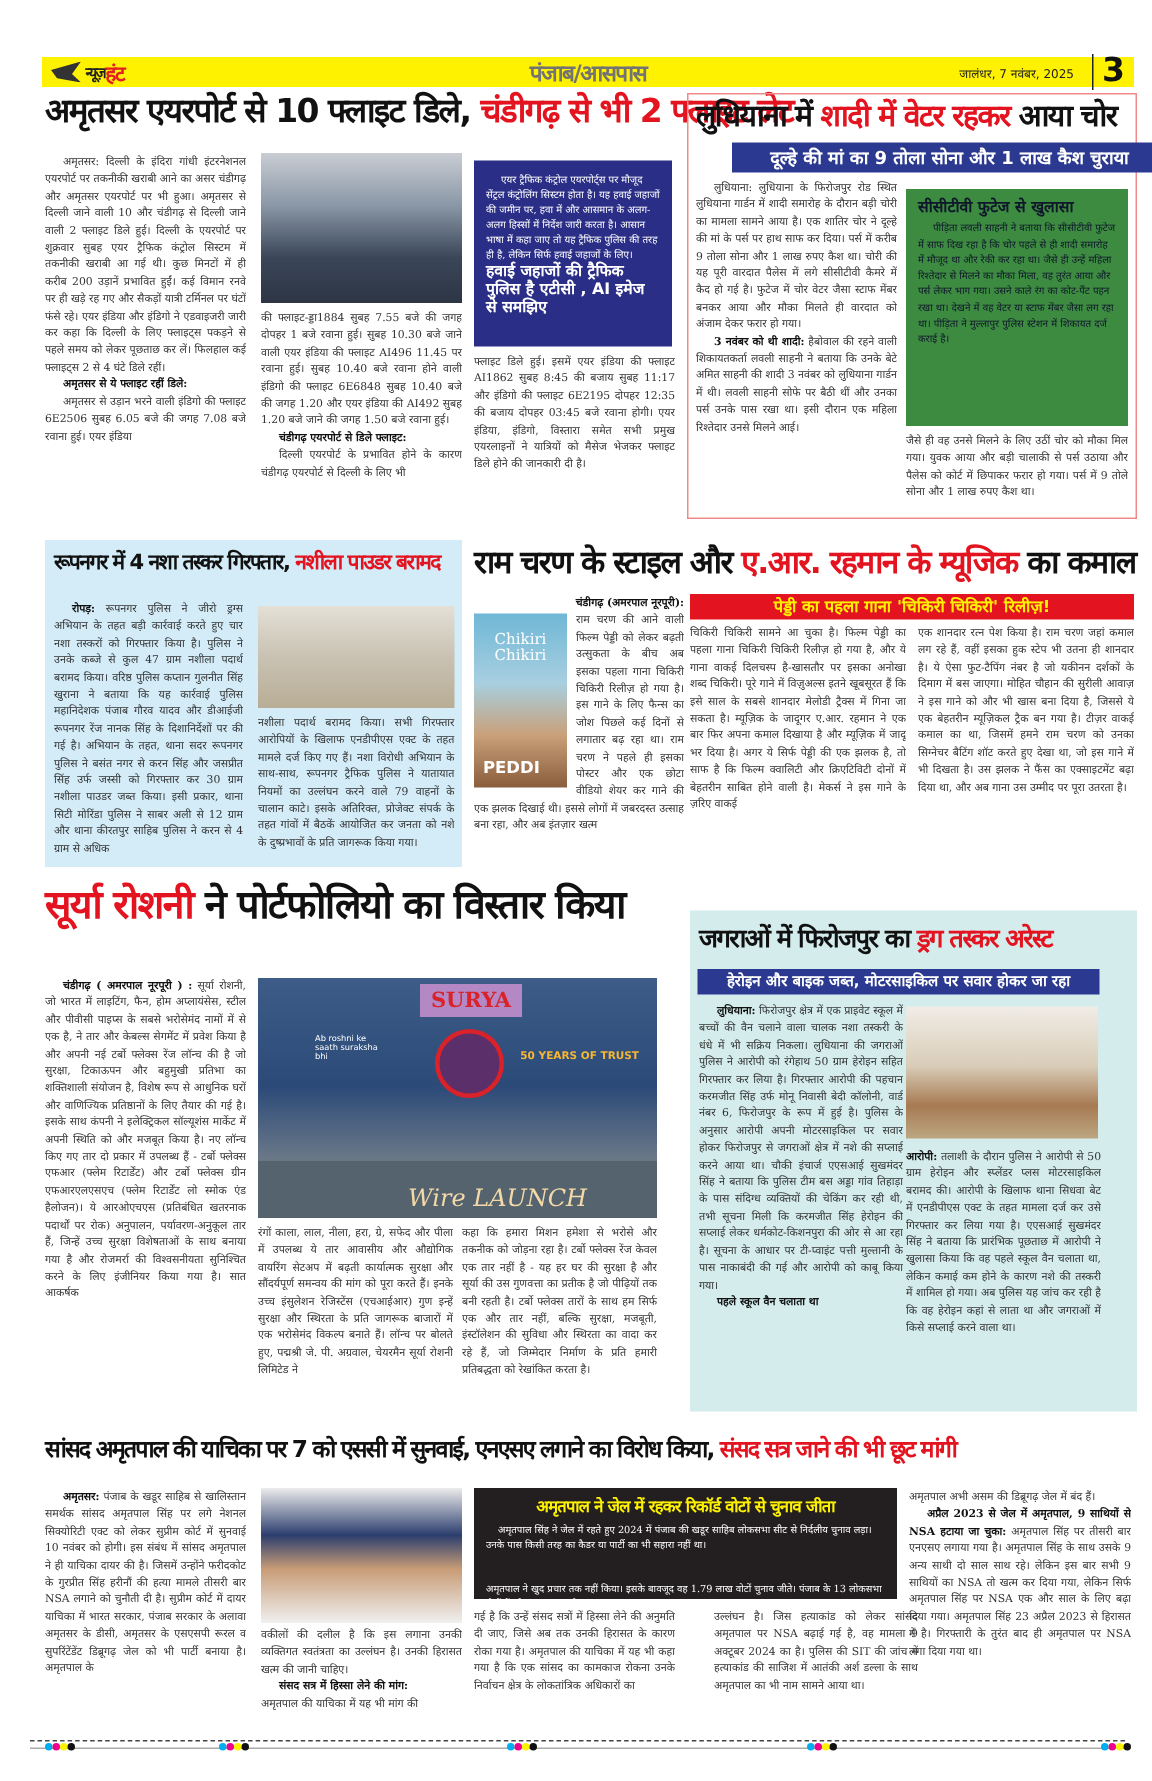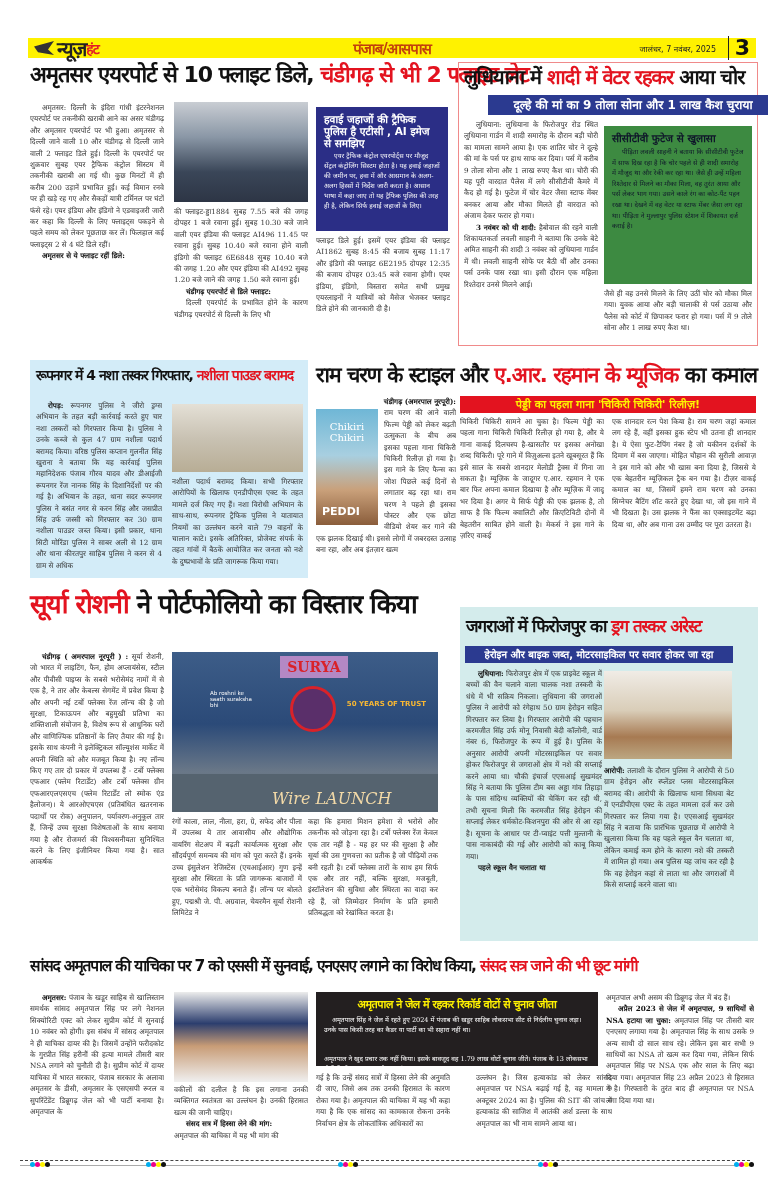--- a/index.html
+++ b/index.html
@@ -1,23 +1,23 @@
 <!DOCTYPE html>
 <html><head>
 <meta charset="utf-8">
 <style>
 *{box-sizing:border-box;margin:0;padding:0}
 body{width:768px;height:1187px;background:#fff;font-family:"DejaVu Serif",serif;color:#222;position:relative;overflow:hidden}
 .abs{position:absolute}
 .mast{left:28px;top:38px;width:728px;height:20px;background:#fff200;display:flex;align-items:center}
 .logo{display:flex;align-items:center;margin-left:6px;height:20px}
 .logo .bird{width:20px;height:14px;background:#333;clip-path:polygon(0 40%,100% 0,70% 60%,100% 100%,20% 80%)}
-.logo .l1{font-family:"DejaVu Sans",sans-serif;font-weight:bold;font-size:20px;color:#222;margin-left:3px;letter-spacing:-1px}
+.logo .l1{font-family:"DejaVu Sans",sans-serif;font-weight:bold;font-size:10px;color:#222;margin-left:3px;letter-spacing:-1px}
 .logo .l2{font-family:"DejaVu Sans",sans-serif;font-weight:bold;font-size:14px;color:#e41e26;letter-spacing:-1px}
-.sect{position:absolute;left:0;right:0;text-align:center;font-family:"DejaVu Sans",sans-serif;font-weight:bold;font-size:15px;color:#c2410c;letter-spacing:-1px;pointer-events:none}
+.sect{position:absolute;left:0;right:0;text-align:center;font-family:"DejaVu Sans",sans-serif;font-weight:bold;font-size:15px;color:#737373;letter-spacing:-1px;pointer-events:none}
 .date{position:absolute;right:40px;font-family:"DejaVu Sans",sans-serif;font-size:8px;color:#222}
 .pgno{position:absolute;right:6px;top:-2px;font-family:"DejaVu Sans",sans-serif;font-weight:bold;font-size:22px;color:#111;border-left:1px solid #222;padding-left:6px;height:24px;line-height:24px}
 .hl{font-family:"DejaVu Sans",sans-serif;font-weight:bold;color:#111;letter-spacing:-1px;white-space:nowrap;line-height:1.1}
 .red{color:#e3131f}
 .col{font-size:7.2px;line-height:11.4px;text-align:justify;color:#333;overflow:hidden}
 .col p{text-indent:12px}
 .col b{color:#111}
 .photo{background:#7a8595;overflow:hidden}
 .box-blue{background:#2b2e86;color:#fff;padding:6px 8px}
 .box-green{background:#3d8a41;color:#0f172a;padding:6px 8px}
@@ -43,30 +43,31 @@
   <div class="pgno">3</div>
 </div>
 
 <div class="abs hl" style="left:30px;top:63px;font-size:22px;">
   <span>अमृतसर एयरपोर्ट से 10 फ्लाइट डिले,</span>
   <span class="red">चंडीगढ़ से भी 2 फ्लाइट लेट</span>
 </div>
 <div class="abs col" style="left:30px;top:102px;width:134px;height:240px;">
   <p>अमृतसर: दिल्ली के इंदिरा गांधी इंटरनेशनल एयरपोर्ट पर तकनीकी खराबी आने का असर चंडीगढ़ और अमृतसर एयरपोर्ट पर भी हुआ। अमृतसर से दिल्ली जाने वाली 10 और चंडीगढ़ से दिल्ली जाने वाली 2 फ्लाइट डिले हुई। दिल्ली के एयरपोर्ट पर शुक्रवार सुबह एयर ट्रैफिक कंट्रोल सिस्टम में तकनीकी खराबी आ गई थी। कुछ मिनटों में ही करीब 200 उड़ानें प्रभावित हुईं। कई विमान रनवे पर ही खड़े रह गए और सैकड़ों यात्री टर्मिनल पर घंटों फंसे रहे। एयर इंडिया और इंडिगो ने एडवाइजरी जारी कर कहा कि दिल्ली के लिए फ्लाइट्स पकड़ने से पहले समय को लेकर पूछताछ कर लें। फिलहाल कई फ्लाइट्स 2 से 4 घंटे डिले रहीं।</p>
   <p><b>अमृतसर से ये फ्लाइट रहीं डिले:</b></p>
+  <p>अमृतसर से उड़ान भरने वाली इंडिगो की फ्लाइट 6E2506 सुबह 6.05 बजे की जगह 7.08 बजे रवाना हुई। एयर इंडिया</p>
 </div>
 <div class="abs photo" style="left:174px;top:102px;width:134px;height:100px;background:linear-gradient(180deg,#c9cdd3 0%,#8a97a6 35%,#3a4658 70%,#2d3545 100%);"></div>
 <div class="abs col" style="left:174px;top:206px;width:134px;height:136px;">
   <p style="text-indent:0">की फ्लाइट-ड्डा1884 सुबह 7.55 बजे की जगह दोपहर 1 बजे रवाना हुई। सुबह 10.30 बजे जाने वाली एयर इंडिया की फ्लाइट AI496 11.45 पर रवाना हुई। सुबह 10.40 बजे रवाना होने वाली इंडिगो की फ्लाइट 6E6848 सुबह 10.40 बजे की जगह 1.20 और एयर इंडिया की AI492 सुबह 1.20 बजे जाने की जगह 1.50 बजे रवाना हुई।</p>
   <p><b>चंडीगढ़ एयरपोर्ट से डिले फ्लाइट:</b></p>
   <p>दिल्ली एयरपोर्ट के प्रभावित होने के कारण चंडीगढ़ एयरपोर्ट से दिल्ली के लिए भी</p>
 </div>
 <div class="abs box-blue" style="left:316px;top:107px;width:132px;height:124px;">
+  <div style="font-size:6.6px;line-height:10px;margin-top:2px;text-indent:10px;">एयर ट्रैफिक कंट्रोल एयरपोर्ट्स पर मौजूद सेंट्रल कंट्रोलिंग सिस्टम होता है। यह हवाई जहाजों की जमीन पर, हवा में और आसमान के अलग-अलग हिस्सों में निर्देश जारी करता है। आसान भाषा में कहा जाए तो यह ट्रैफिक पुलिस की तरह ही है, लेकिन सिर्फ हवाई जहाजों के लिए।</div>
   <div style="font-family:'DejaVu Sans',sans-serif;font-weight:bold;font-size:10.5px;line-height:12px;">हवाई जहाजों की ट्रैफिक पुलिस है एटीसी , AI इमेज से समझिए</div>
-  <div style="font-size:6.6px;line-height:10px;margin-top:2px;text-indent:10px;">एयर ट्रैफिक कंट्रोल एयरपोर्ट्स पर मौजूद सेंट्रल कंट्रोलिंग सिस्टम होता है। यह हवाई जहाजों की जमीन पर, हवा में और आसमान के अलग-अलग हिस्सों में निर्देश जारी करता है। आसान भाषा में कहा जाए तो यह ट्रैफिक पुलिस की तरह ही है, लेकिन सिर्फ हवाई जहाजों के लिए।</div>
 </div>
 <div class="abs col" style="left:316px;top:235px;width:134px;height:107px;">
   <p style="text-indent:0">फ्लाइट डिले हुई। इसमें एयर इंडिया की फ्लाइट AI1862 सुबह 8:45 की बजाय सुबह 11:17 और इंडिगो की फ्लाइट 6E2195 दोपहर 12:35 की बजाय दोपहर 03:45 बजे रवाना होगी। एयर इंडिया, इंडिगो, विस्तारा समेत सभी प्रमुख एयरलाइनों ने यात्रियों को मैसेज भेजकर फ्लाइट डिले होने की जानकारी दी है।</p>
 </div>
 
 <div class="abs" style="left:458px;top:62px;width:300px;height:284px;border:1.5px solid #f08a8a;"></div>
 <div class="abs hl" style="left:464px;top:66px;font-size:20px;">
   <span>लुधियाना में</span>
   <span class="red">शादी में वेटर रहकर</span>
   <span>आया चोर</span>

